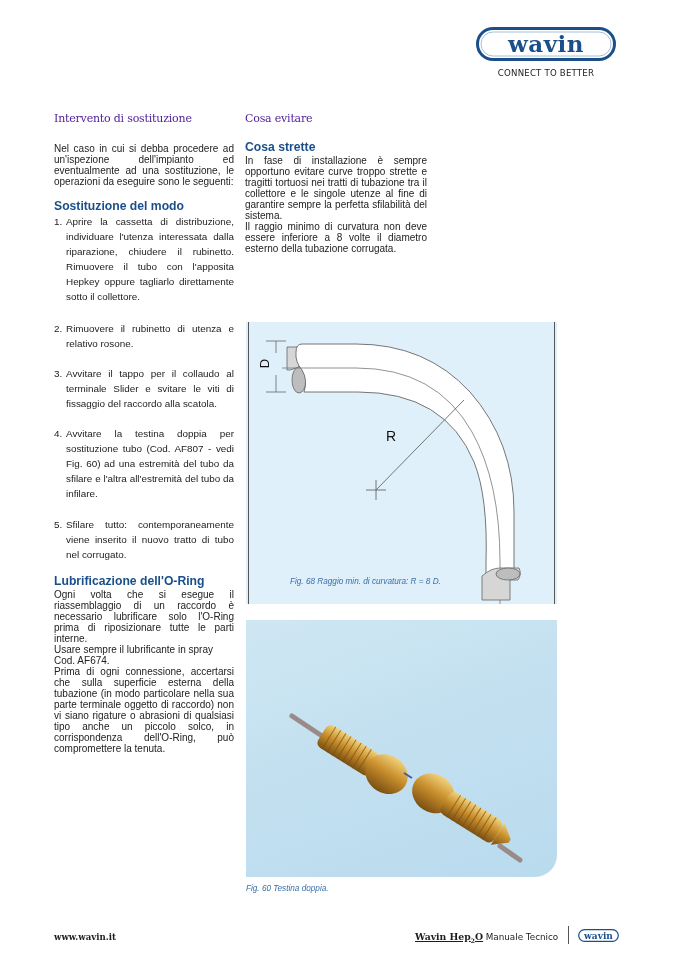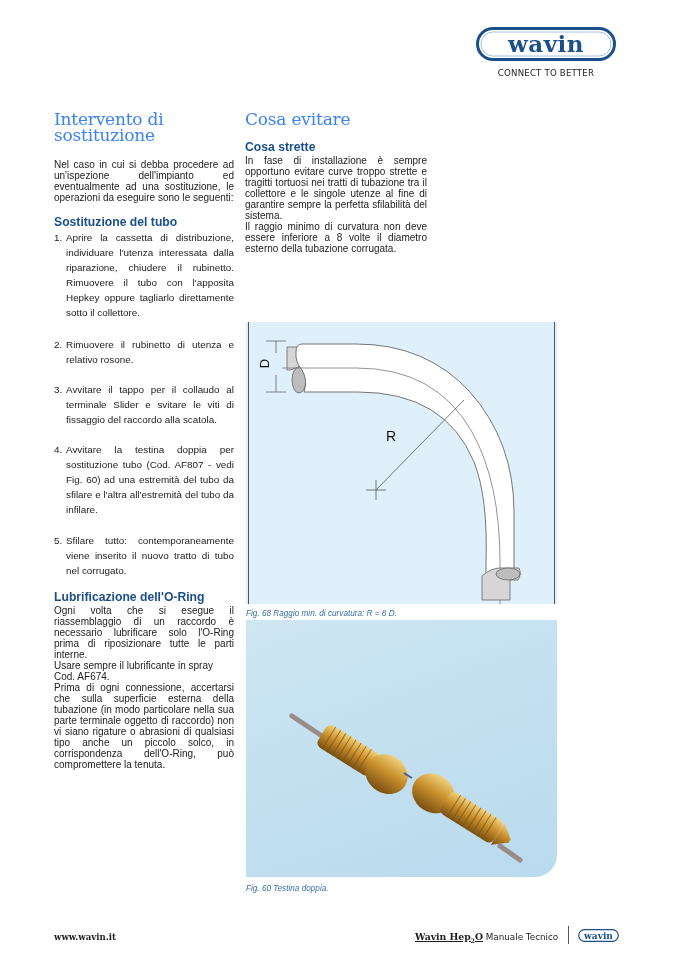--- a/index.html
+++ b/index.html
@@ -7,21 +7,21 @@
   body { position: relative; font-family: "Liberation Sans", sans-serif; color: #222; }
 
   .logo { position: absolute; left: 476px; top: 27px; width: 140px; height: 34px; }
   .tagline { position: absolute; left: 476px; top: 68px; width: 140px; text-align: center;
     font-family: "DejaVu Sans", sans-serif; font-weight: normal; font-size: 8.6px; letter-spacing: 0.2px; color: #1d1d1d; }
 
   .col { position: absolute; }
   .col-left { left: 54px; top: 111px; width: 180px; }
   .col-right { left: 245px; top: 111px; width: 182px; }
 
-  h1.section { font-family: "DejaVu Serif", serif; font-weight: normal; color: #3b82f6; font-size: 17px; letter-spacing: -0.2px; line-height: 16px; }
+  h1.section { font-family: "DejaVu Serif", serif; font-weight: normal; color: #4c1d95; font-size: 11px; letter-spacing: -0.2px; line-height: 16px; }
   h2.sub { font-family: "Liberation Sans", sans-serif; font-weight: bold; color: #1a4f8a; font-size: 12.2px; line-height: 15px; }
 
   p.body { font-size: 10px; line-height: 11px; color: #222; text-align: justify; }
   ol.steps { list-style: none; }
   ol.steps li { display: flex; font-size: 9.9px; line-height: 15.1px; text-align: justify; }
   ol.steps li .num { width: 12px; flex: 0 0 12px; }
   ol.steps li .txt { flex: 1; }
 
   .figure-diagram { position: absolute; left: 246px; top: 322px; width: 311px; height: 282px; background: #dff0fa; }
   .figure-diagram .edge-l { position: absolute; left: 2px; top: 0; width: 1.4px; height: 282px; background: #555; }
@@ -46,21 +46,21 @@
   <rect x="1.5" y="1.5" width="137" height="31" rx="15.5" ry="15.5" fill="#ffffff" stroke="#1a4f8a" stroke-width="3"></rect>
   <rect x="5" y="5" width="130" height="24" rx="12" ry="12" fill="none" stroke="#8fb0d4" stroke-width="0.8"></rect>
   <text x="70" y="25" text-anchor="middle" font-family="DejaVu Serif, serif" font-weight="bold" font-size="23" fill="#1a4f8a" letter-spacing="0.5">wavin</text>
 </svg>
 <div class="tagline">CONNECT TO BETTER</div>
 
 <div class="col col-left">
   <h1 class="section">Intervento di sostituzione</h1>
   <p class="body" style="margin-top:16px;">Nel caso in cui si debba procedere ad un'ispezione dell'impianto ed eventualmente ad una sostituzione, le operazioni da eseguire sono le seguenti:</p>
 
-  <h2 class="sub" style="margin-top:12px;">Sostituzione del tubo</h2>
+  <h2 class="sub" style="margin-top:12px;">Sostituzione del modo</h2>
   <ol class="steps">
     <li>
       <span class="num">1.</span>
       <span class="txt">Aprire la cassetta di distribuzione, individuare l'utenza interessata dalla riparazione, chiudere il rubinetto. Rimuovere il tubo con l'apposita Hepkey oppure tagliarlo direttamente sotto il collettore.</span>
     </li>
     <li style="margin-top:16px;">
       <span class="num">2.</span>
       <span class="txt">Rimuovere il rubinetto di utenza e relativo rosone.</span>
     </li>
     <li style="margin-top:15px;">
@@ -111,21 +111,21 @@
     <path d="M236 254 Q245 246 254 246 L273 246 Q276 252 272 258 L264 258 L264 278 L236 278 Z" fill="#d6d6d6" stroke="#666" stroke-width="0.8"></path>
     <ellipse cx="262" cy="252" rx="12" ry="6" fill="#bdbdbd" stroke="#666" stroke-width="0.8"></ellipse>
 
     <line x1="130" y1="168" x2="218" y2="78" stroke="#555" stroke-width="0.8"></line>
     <line x1="120" y1="168" x2="140" y2="168" stroke="#555" stroke-width="0.8"></line>
     <line x1="130" y1="158" x2="130" y2="178" stroke="#555" stroke-width="0.8"></line>
   </svg>
   <div style="position:absolute;left:14px;top:34px;font-size:13px;color:#111;transform:rotate(-90deg);transform-origin:center;">D</div>
   <div style="position:absolute;left:140px;top:106px;font-size:14px;color:#111;">R</div>
 </div>
-<div class="caption" style="left:246px;top:609px;">Fig. 68 Raggio min. di curvatura: R = 8 D.</div>
+<div class="caption" style="left:246px;top:577px;padding-left:44px;">Fig. 68 Raggio min. di curvatura: R = 8 D.</div>
 
 <div class="figure-photo">
   <svg width="311" height="257" viewBox="0 0 311 257" style="position:absolute;left:0;top:0;">
     <defs>
       <linearGradient id="brass" x1="0" y1="0" x2="0" y2="1">
         <stop offset="0" stop-color="#f1d27c"></stop>
         <stop offset="0.45" stop-color="#c98f2c"></stop>
         <stop offset="1" stop-color="#7a4f12"></stop>
       </linearGradient>
     </defs>

